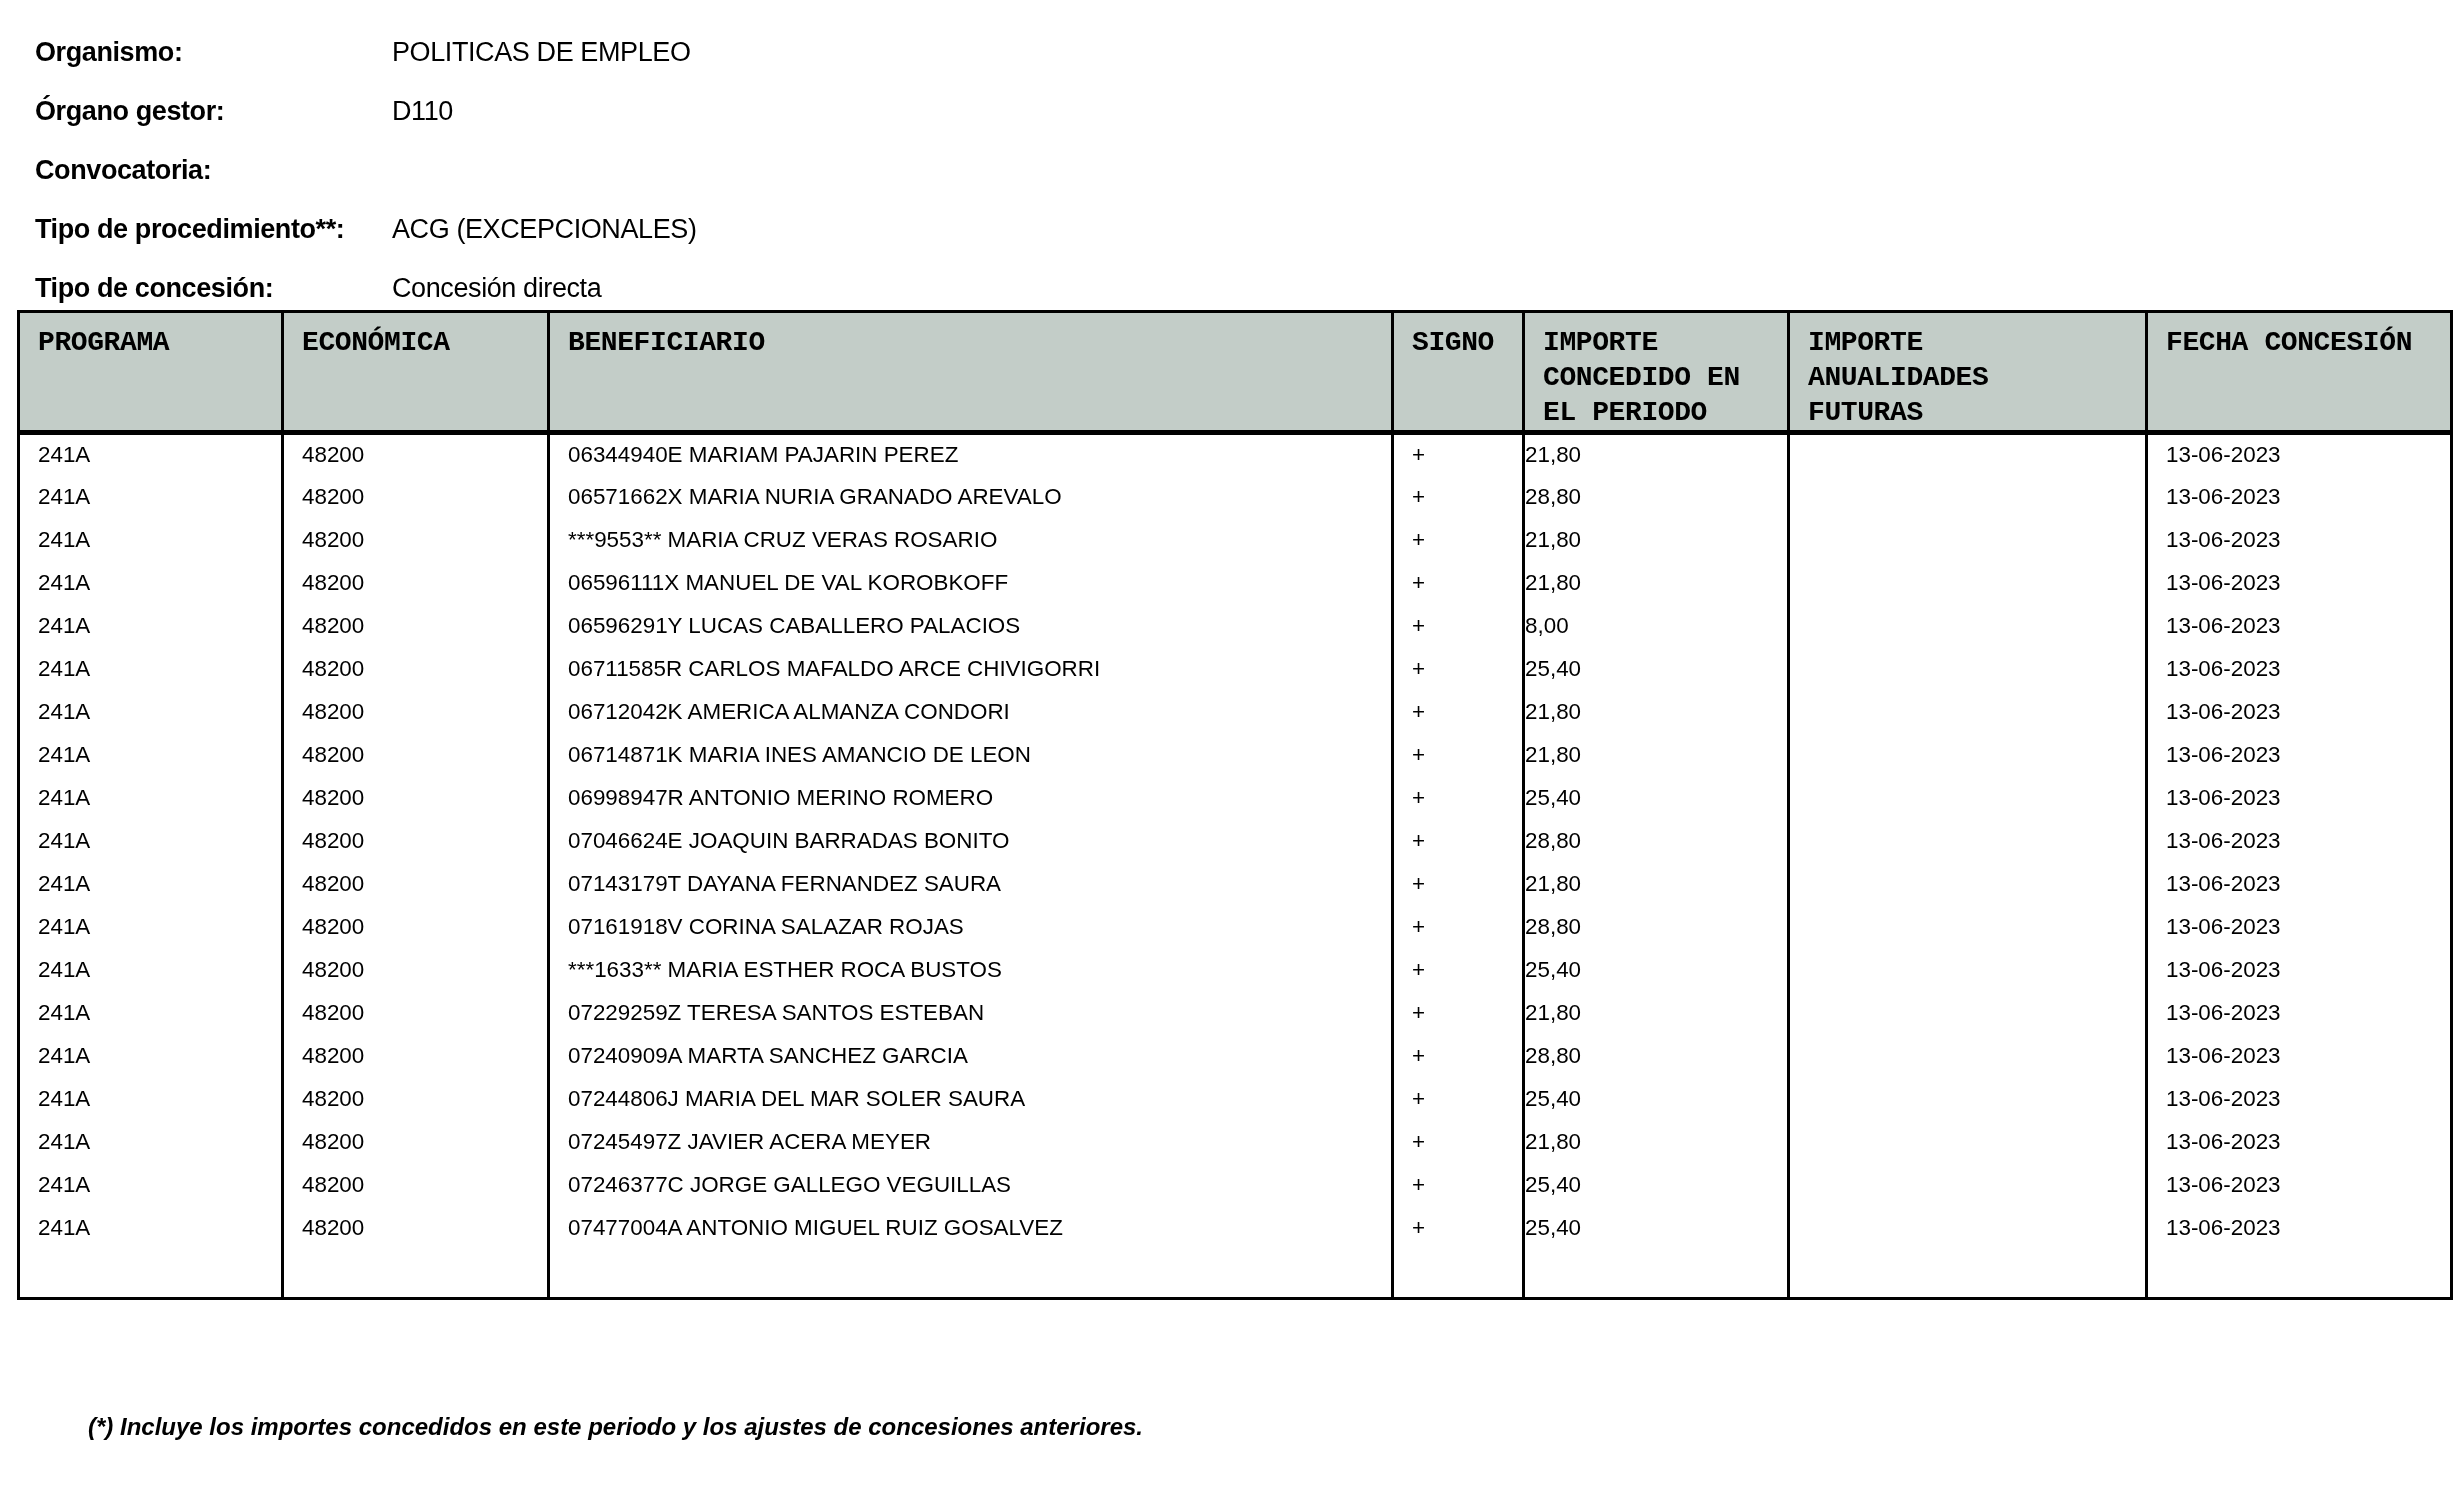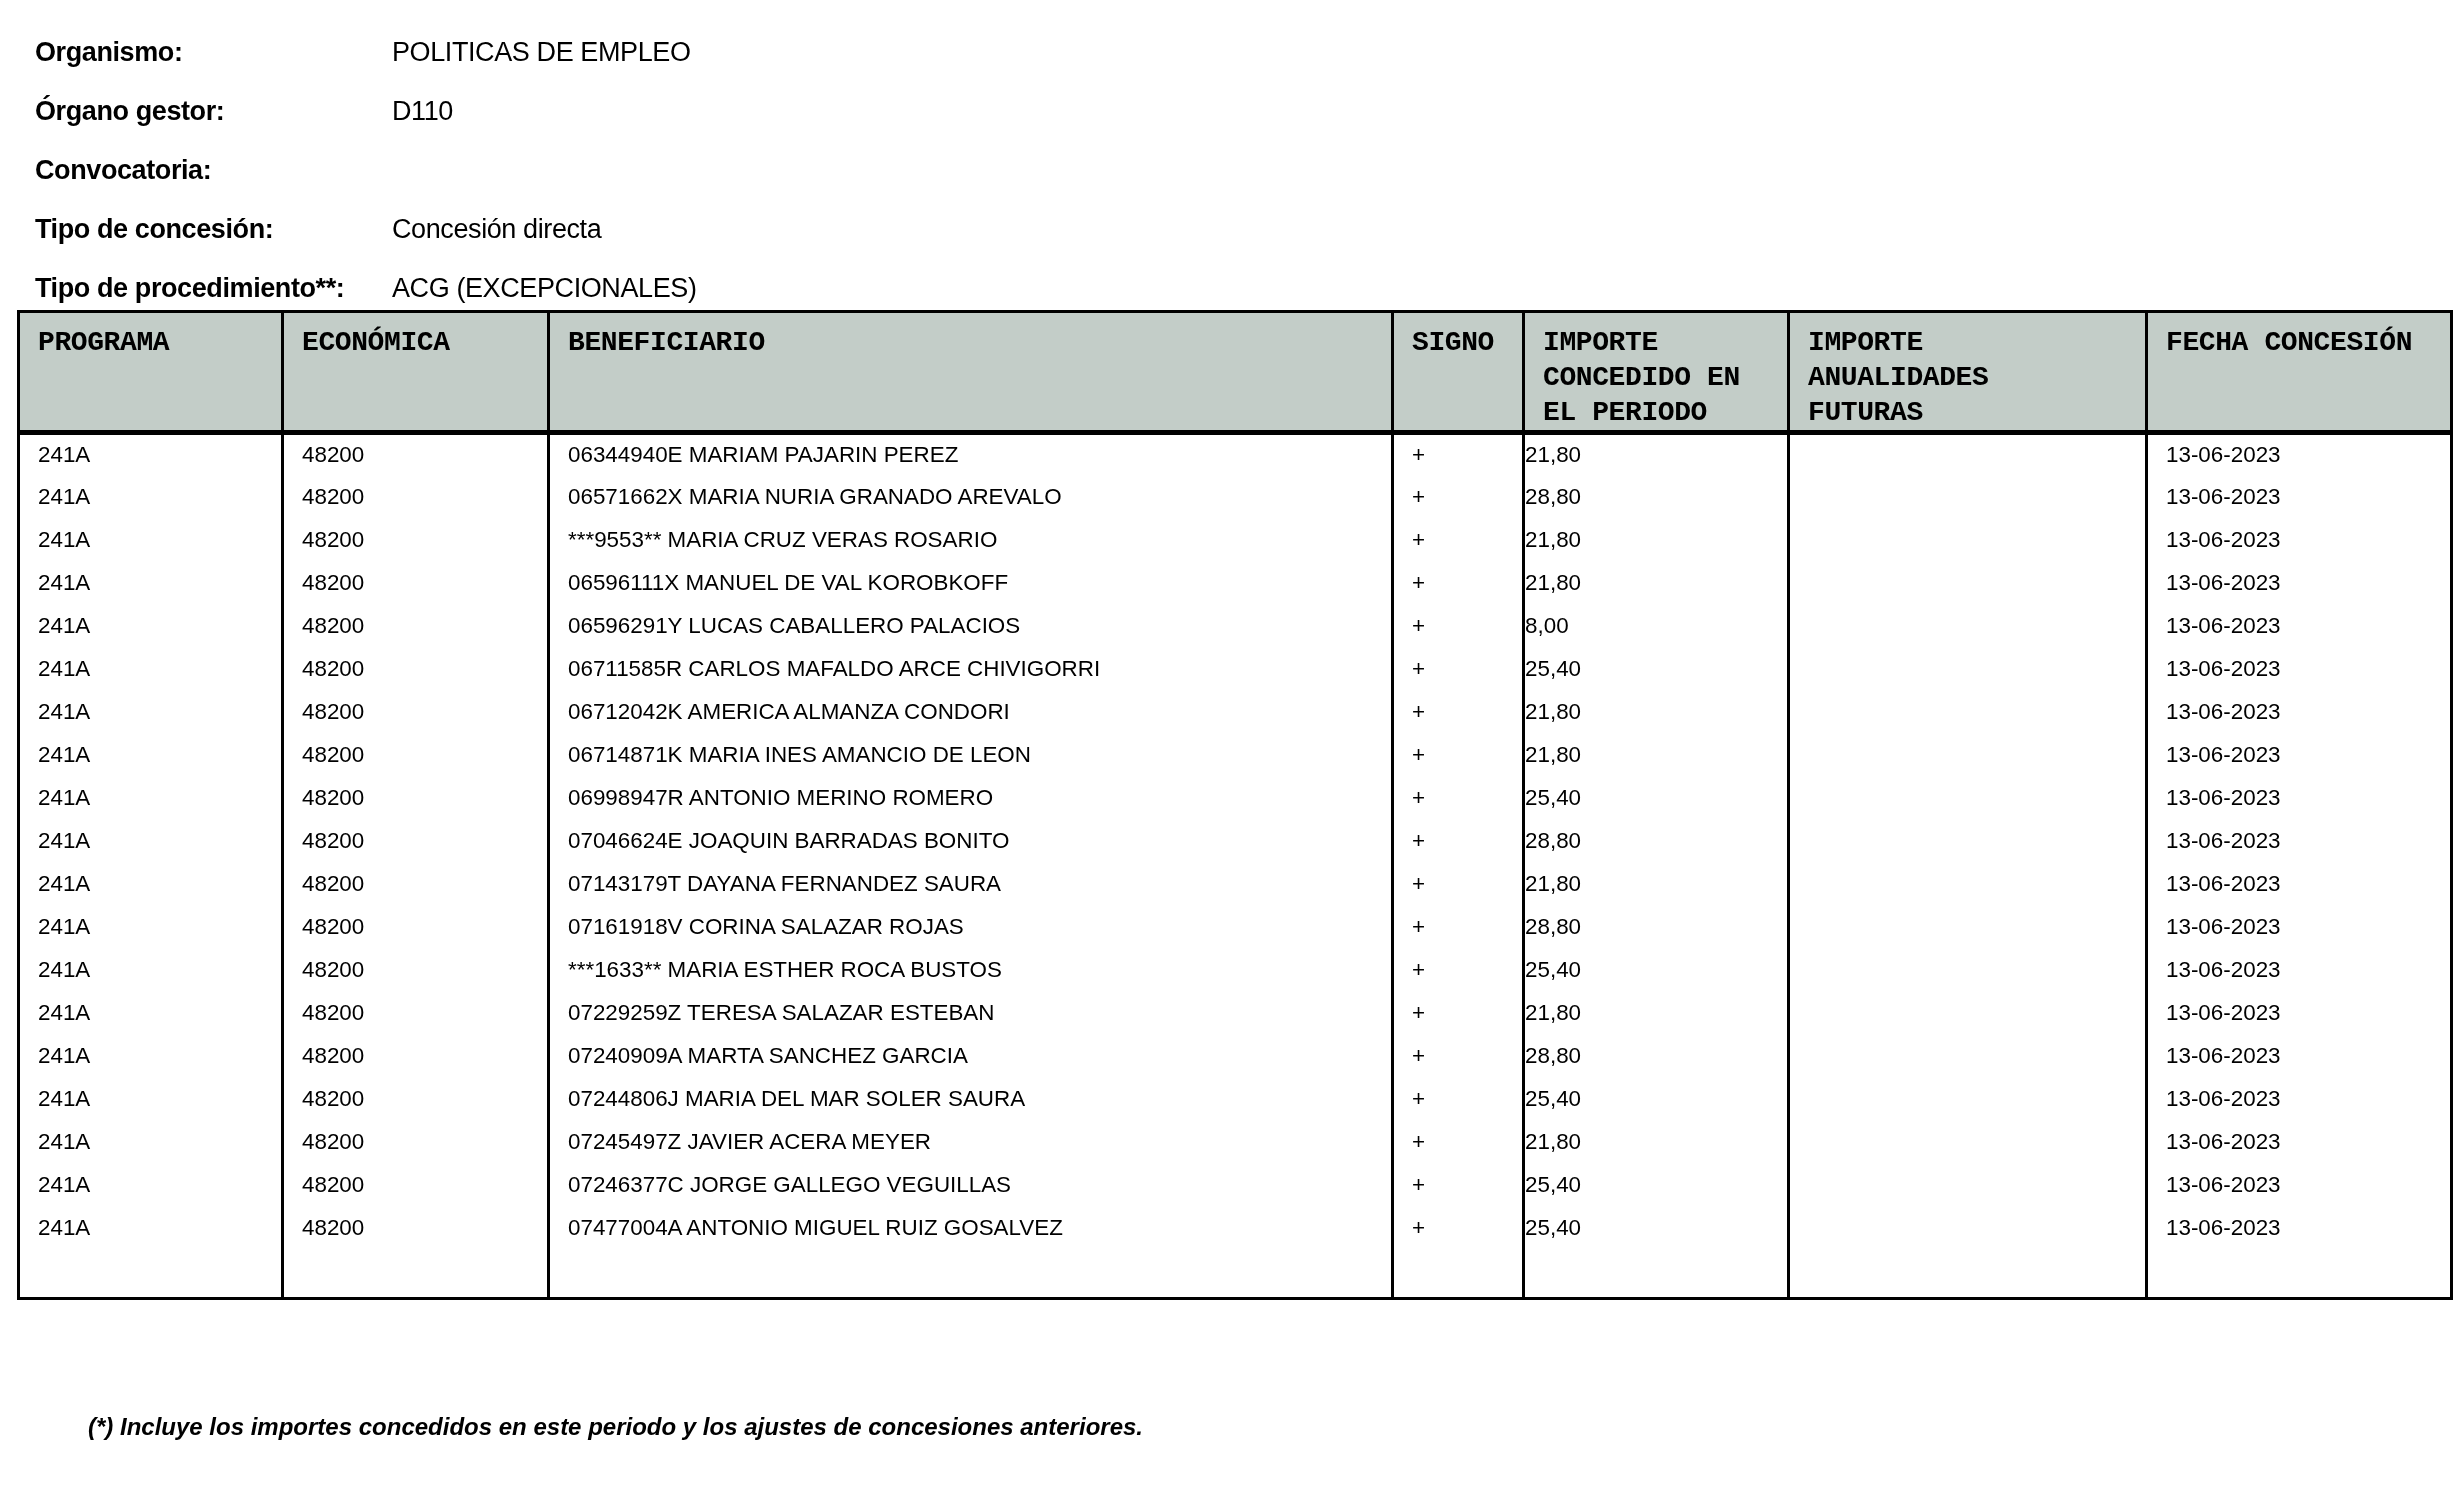--- a/index.html
+++ b/index.html
@@ -120,26 +120,26 @@
       <span class="meta-value">POLITICAS DE EMPLEO</span>
     </div>
     <div class="meta-row">
       <span class="meta-label">Órgano gestor:</span>
       <span class="meta-value">D110</span>
     </div>
     <div class="meta-row">
       <span class="meta-label">Convocatoria:</span>
     </div>
     <div class="meta-row">
+      <span class="meta-label">Tipo de procedimiento**:</span>
+      <span class="meta-value">ACG (EXCEPCIONALES)</span>
+    </div>
+    <div class="meta-row">
       <span class="meta-label">Tipo de concesión:</span>
       <span class="meta-value">Concesión directa</span>
-    </div>
-    <div class="meta-row">
-      <span class="meta-label">Tipo de procedimiento**:</span>
-      <span class="meta-value">ACG (EXCEPCIONALES)</span>
     </div>
     <div class="meta-row">
       <span class="meta-label">Finalidad:</span>
       <span class="meta-value">Subvenciones al transporte</span>
     </div>
   </div>
 
   <table class="grant-table">
     <colgroup>
       <col class="c1">
@@ -280,21 +280,21 @@
         <td>48200</td>
         <td>***1633** MARIA ESTHER ROCA BUSTOS</td>
         <td>+</td>
         <td class="num">25,40</td>
         <td></td>
         <td>13-06-2023</td>
       </tr>
         <tr>
         <td>241A</td>
         <td>48200</td>
-        <td>07229259Z TERESA SALAZAR ESTEBAN</td>
+        <td>07229259Z TERESA SANTOS ESTEBAN</td>
         <td>+</td>
         <td class="num">21,80</td>
         <td></td>
         <td>13-06-2023</td>
       </tr>
         <tr>
         <td>241A</td>
         <td>48200</td>
         <td>07240909A MARTA SANCHEZ GARCIA</td>
         <td>+</td>

